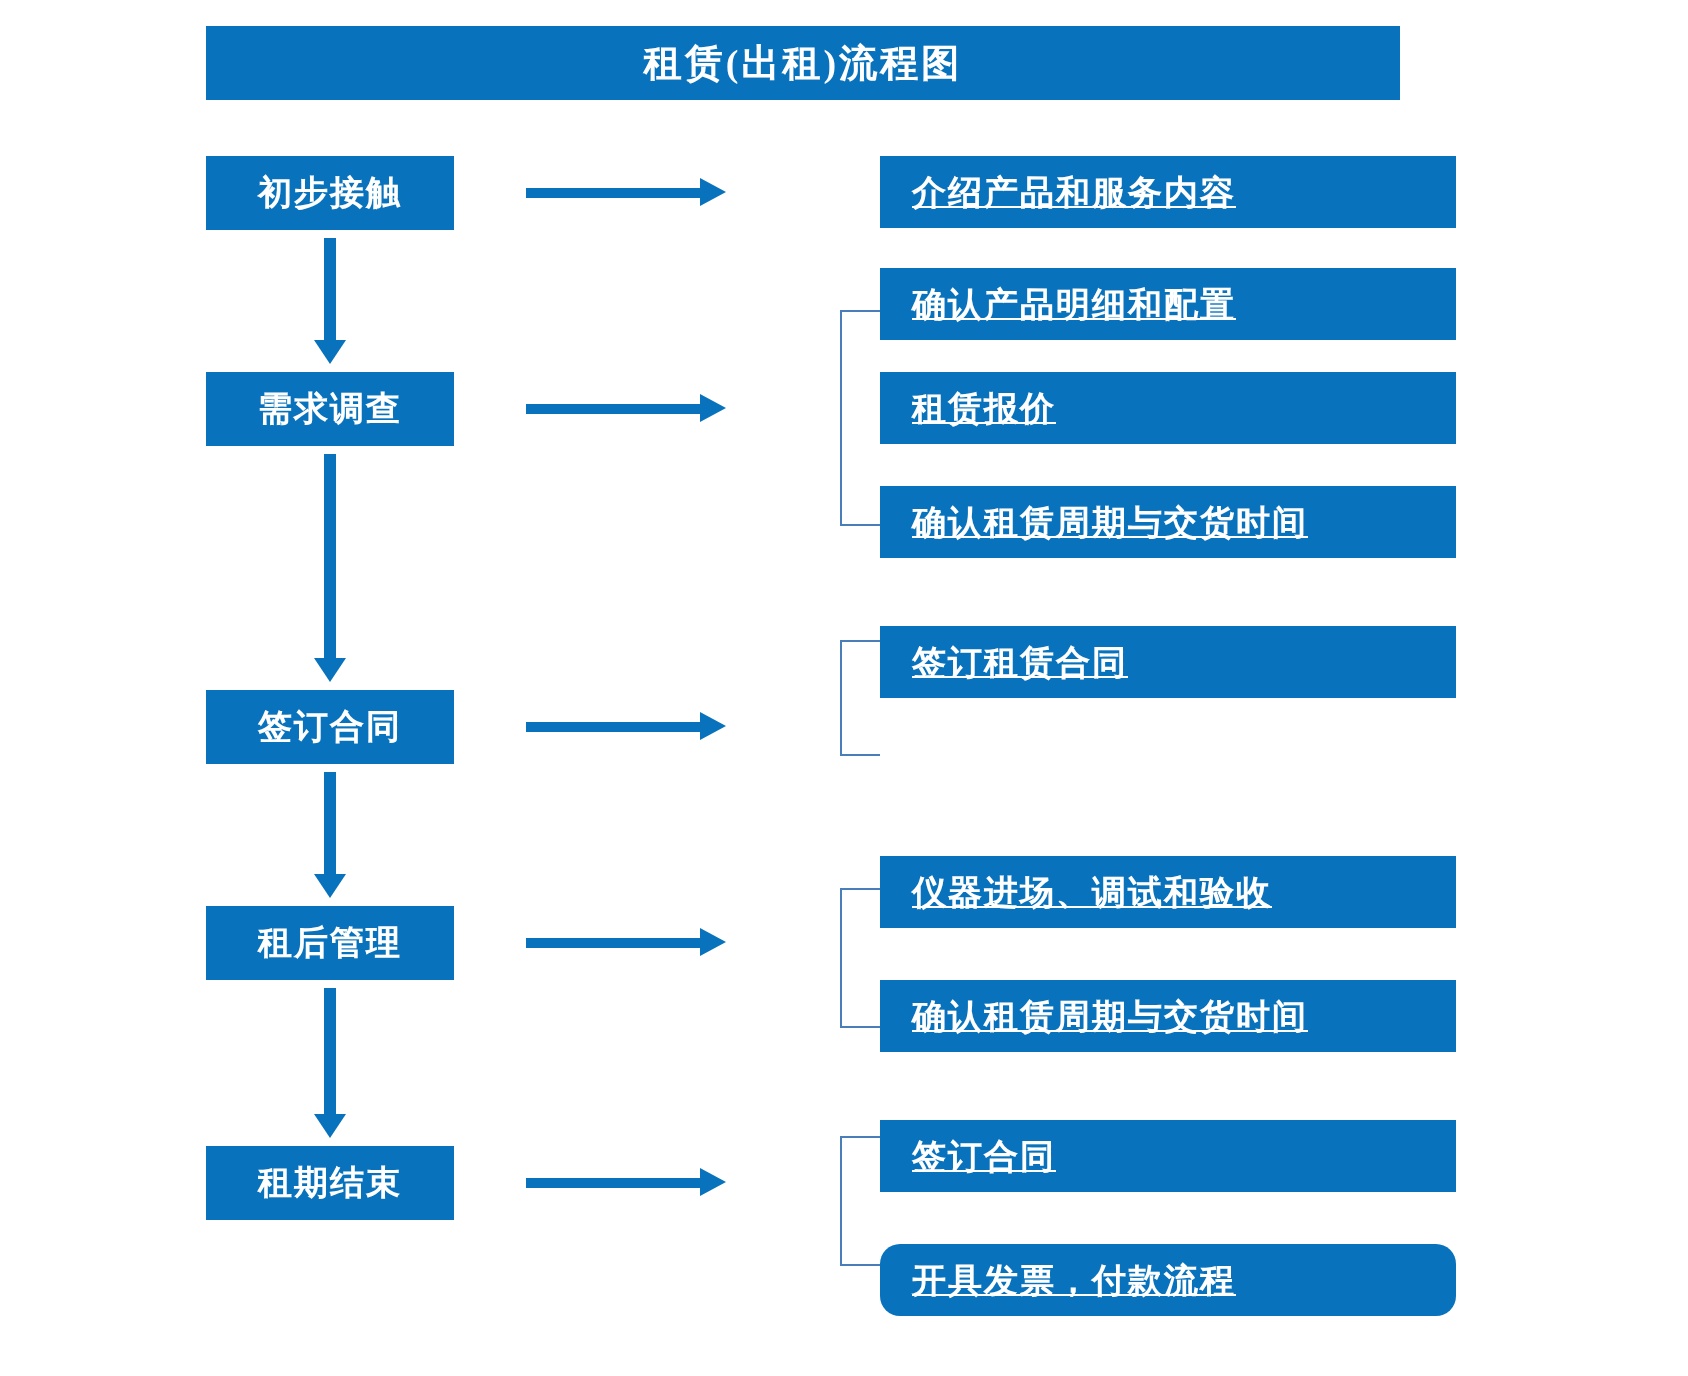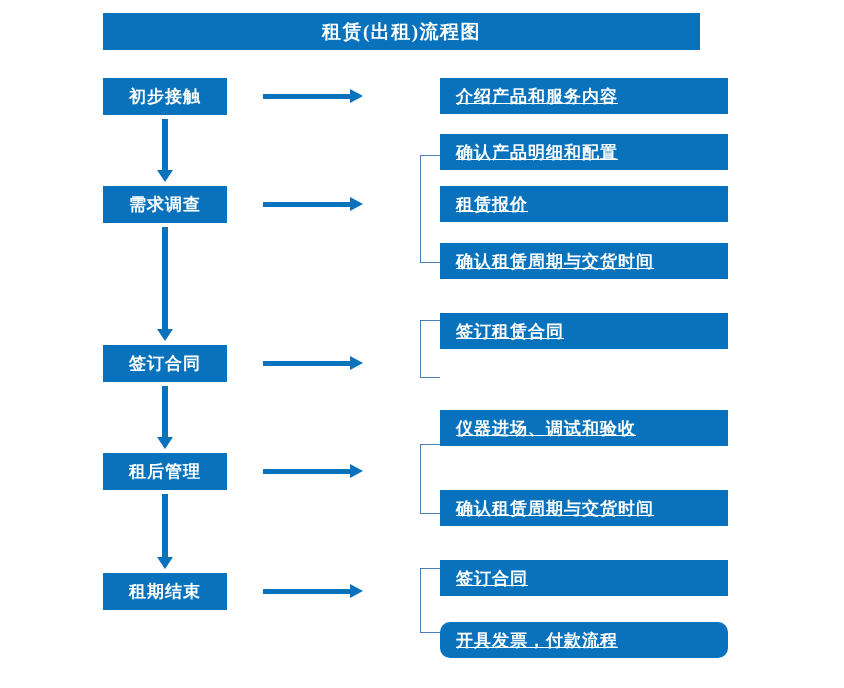--- a/index.html
+++ b/index.html
@@ -177,19 +177,19 @@
   <div class="bracket" style="top:568px; height:65px;"></div>
 
   <div class="box detail-box" style="top:78px;">介绍产品和服务内容</div>
 
   <div class="box detail-box" style="top:134px;">确认产品明细和配置</div>
   <div class="box detail-box" style="top:186px;">租赁报价</div>
   <div class="box detail-box" style="top:243px;">确认租赁周期与交货时间</div>
 
   <div class="box detail-box" style="top:313px;">签订租赁合同</div>
 
-  <div class="box detail-box" style="top:410px;">仪器进场、调试和验收</div>
+  <div class="box detail-box" style="top:428px;">仪器进场、调试和验收</div>
   <div class="box detail-box" style="top:490px;">确认租赁周期与交货时间</div>
 
   <div class="box detail-box" style="top:560px;">签订合同</div>
   <div class="box detail-box" style="top:622px;border-radius:10px;">开具发票，付款流程</div>
 
 </div>
 
 </body></html>

